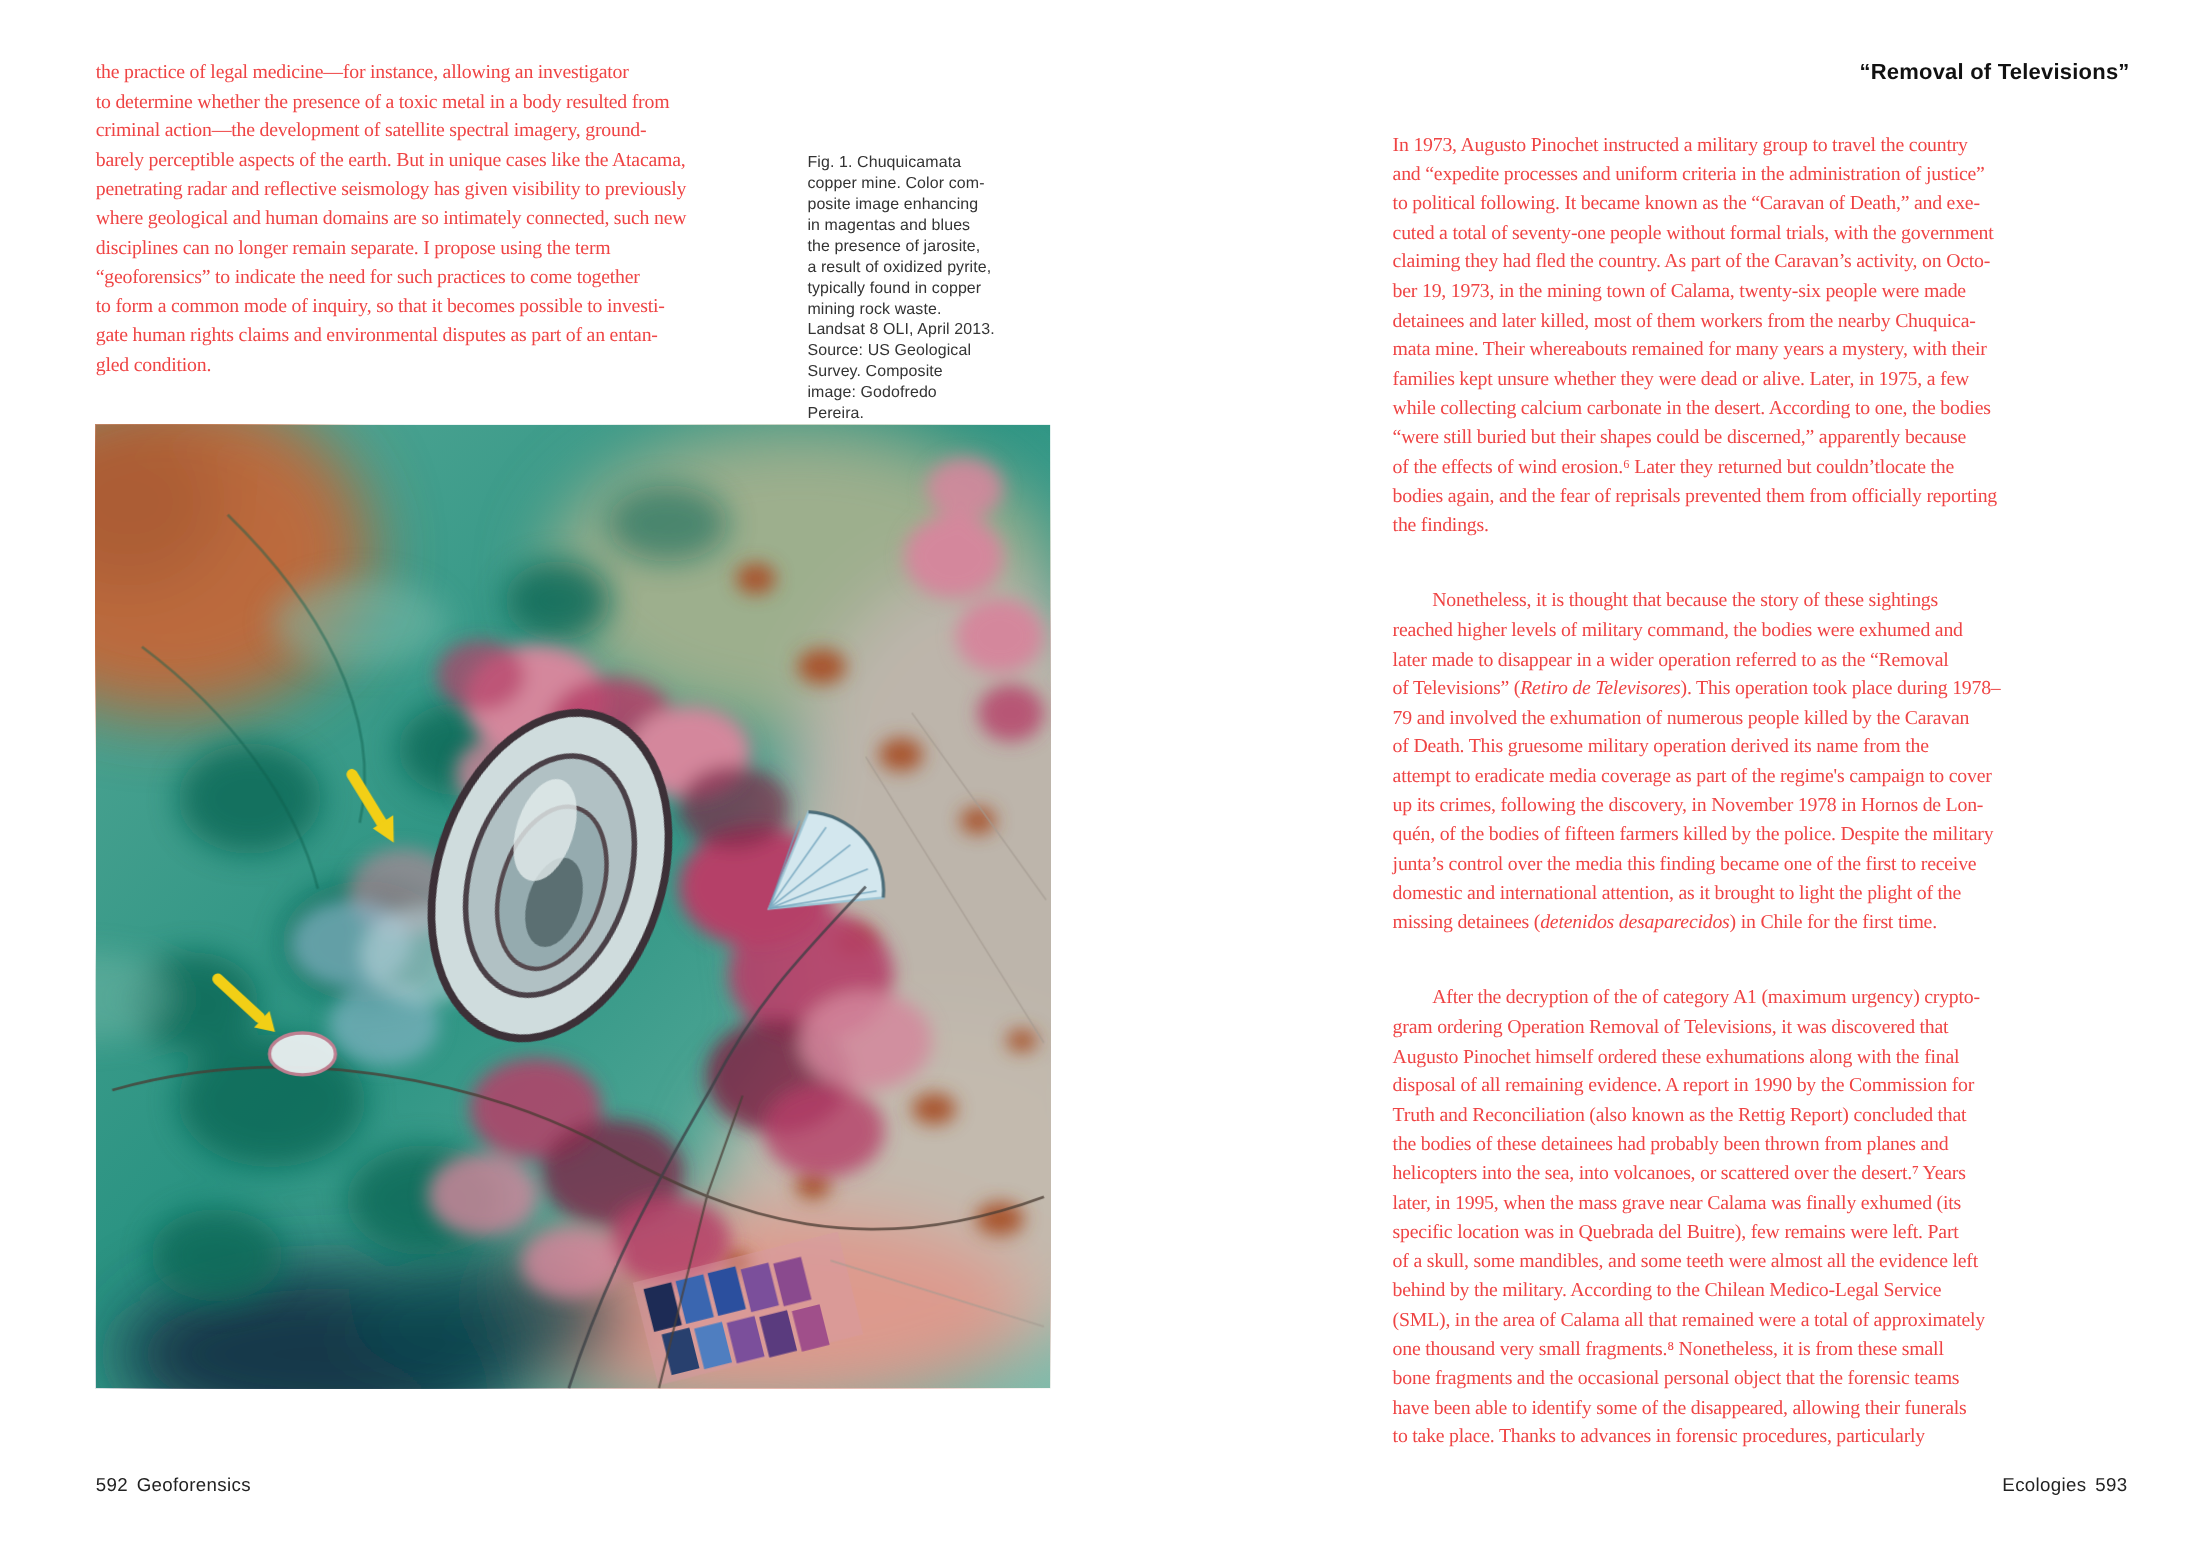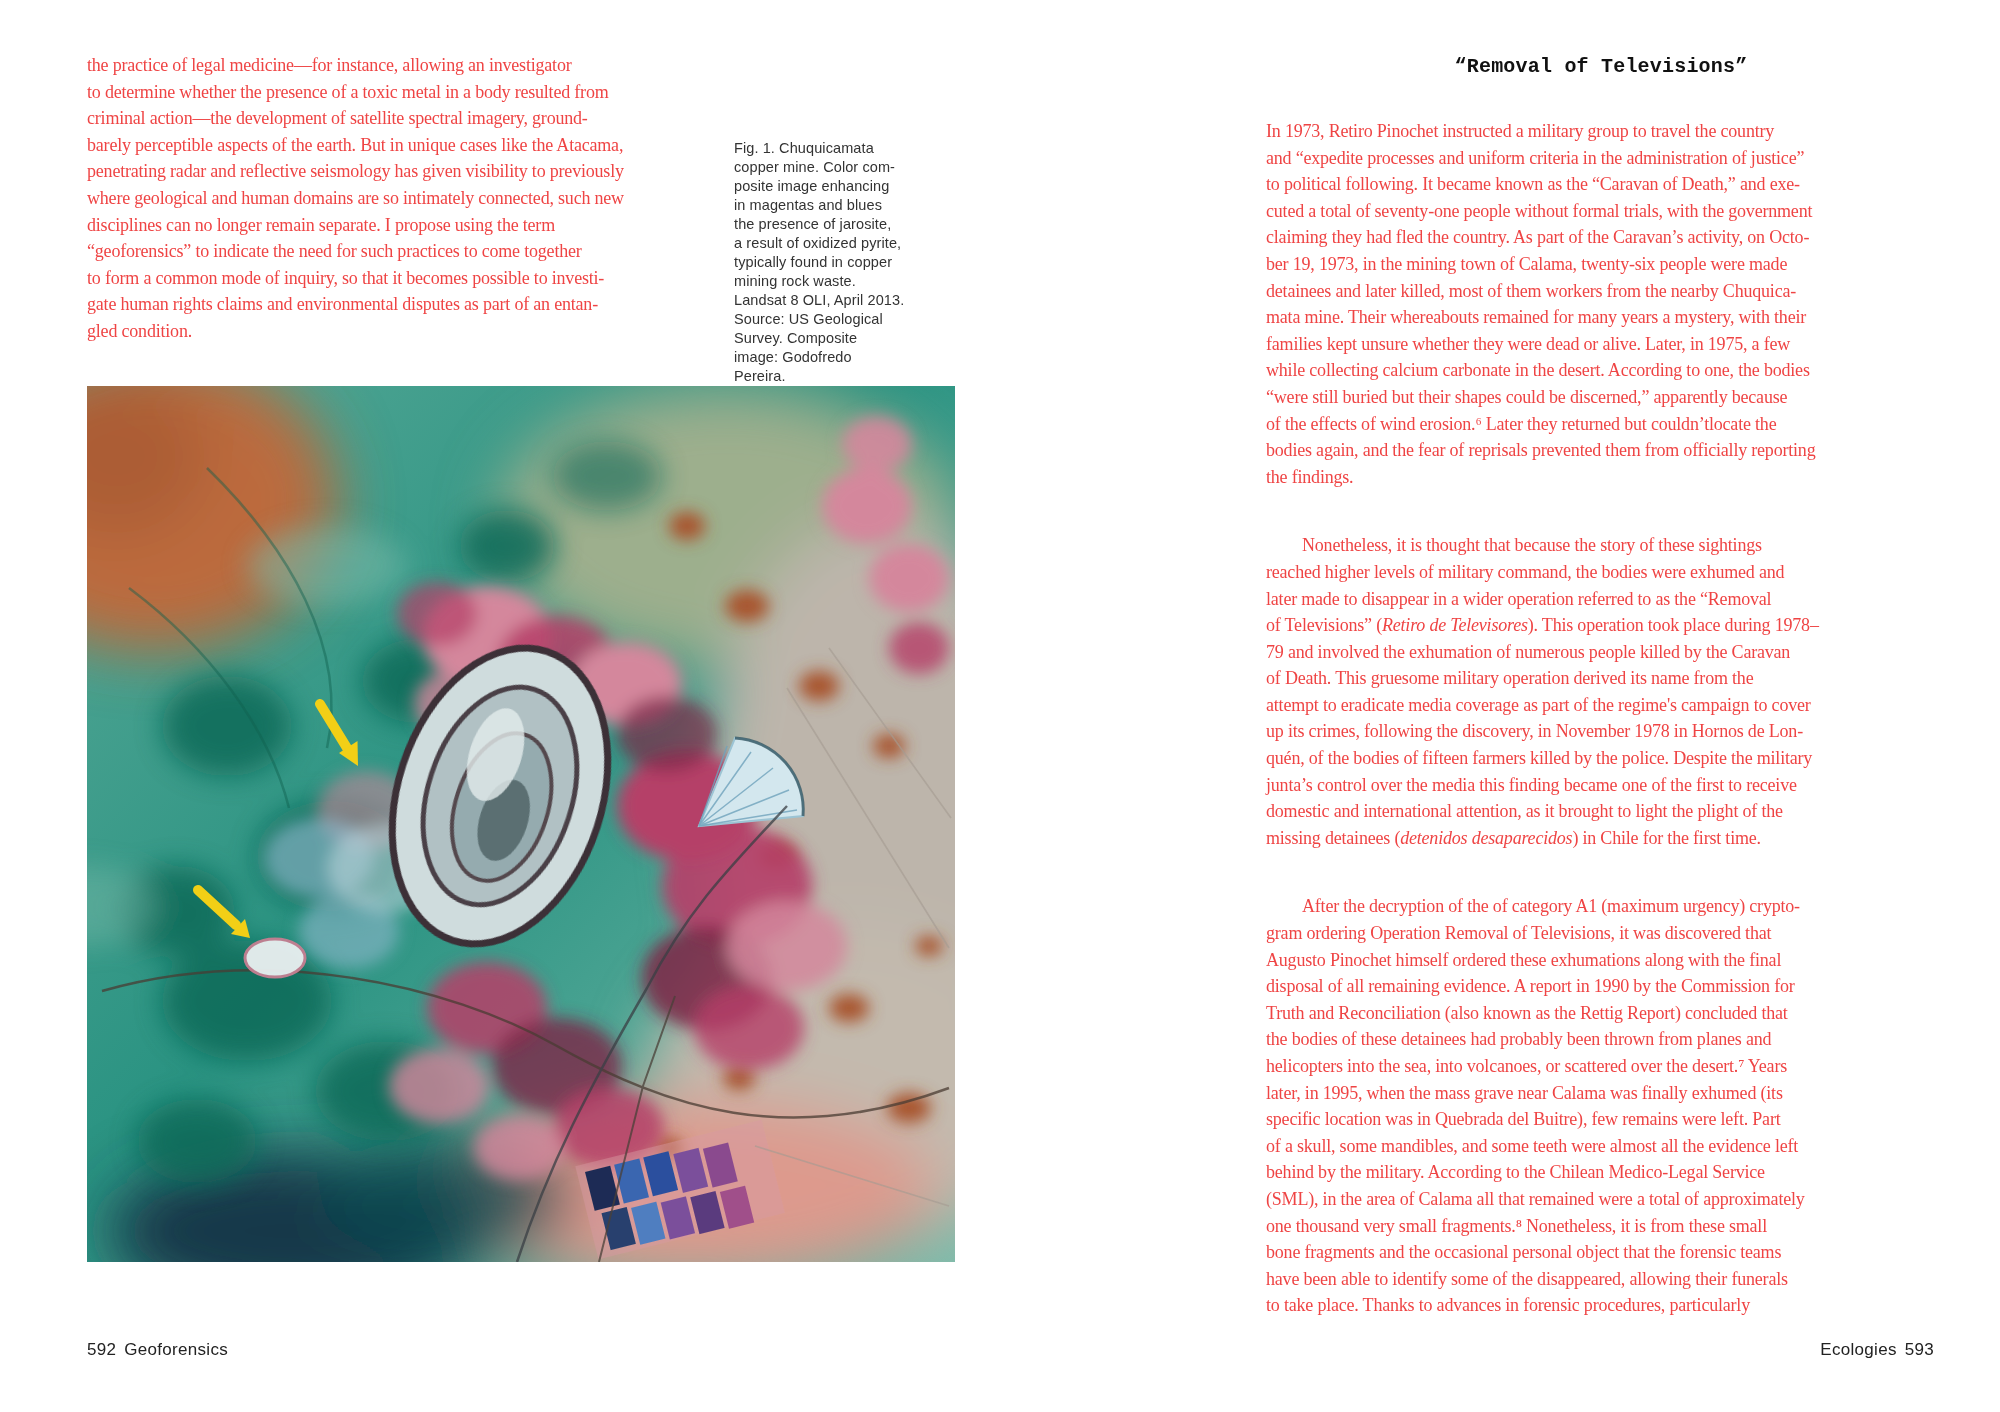--- a/index.html
+++ b/index.html
@@ -16,22 +16,22 @@
   #left-body{left:87px;top:52px;width:560px;}
   #caption{
     position:absolute;left:734px;top:139px;width:200px;
     font-family:"Liberation Sans",sans-serif;font-size:14.5px;line-height:19px;
     letter-spacing:0.1px;color:#333333;
   }
   #figure-wrap{position:absolute;left:87px;top:386px;width:868px;height:876px;overflow:hidden;}
   #figure-wrap svg{display:block;}
   #right-col{left:1266px;top:118px;width:670px;}
   #right-heading{
-    position:absolute;left:1266px;top:55px;width:670px;text-align:center;
-    font-family:Liberation Mono, monospace;font-weight:bold;font-size:20px;
+    position:absolute;left:1266px;top:55px;width:670px;text-align:right;
+    font-family:Liberation Sans, sans-serif;font-weight:bold;font-size:20px;
     letter-spacing:0.2px;color:#111111;
   }
   .footer{
     position:absolute;top:1340px;display:flex;gap:8px;
     font-family:"Liberation Sans",sans-serif;font-size:17px;color:#222222;letter-spacing:0.3px;
   }
   #footer-left{left:87px;}
   #footer-right{right:66px;}
 </style>
 </head>
@@ -205,21 +205,21 @@
 
 <div id="footer-left" class="footer">
   <span>592</span>
   <span>Geoforensics</span>
 </div>
 
 <div id="right-heading">“Removal of Televisions”</div>
 
 <div id="right-col" class="serif-block">
     <div class="para">
-      <div class="tline"><span>In 1973, Retiro Pinochet instructed a military group to travel the country</span></div>
+      <div class="tline"><span>In 1973, Augusto Pinochet instructed a military group to travel the country</span></div>
       <div class="tline"><span>and “expedite processes and uniform criteria in the administration of justice”</span></div>
       <div class="tline"><span>to political following. It became known as the “Caravan of Death,” and exe-</span></div>
       <div class="tline"><span>cuted a total of seventy-one people without formal trials, with the government</span></div>
       <div class="tline"><span>claiming they had fled the country. As part of the Caravan’s activity, on Octo-</span></div>
       <div class="tline"><span>ber 19, 1973, in the mining town of Calama, twenty-six people were made</span></div>
       <div class="tline"><span>detainees and later killed, most of them workers from the nearby Chuquica-</span></div>
       <div class="tline"><span>mata mine. Their whereabouts remained for many years a mystery, with their</span></div>
       <div class="tline"><span>families kept unsure whether they were dead or alive. Later, in 1975, a few</span></div>
       <div class="tline"><span>while collecting calcium carbonate in the desert. According to one, the bodies</span></div>
       <div class="tline"><span>“were still buried but their shapes could be discerned,” apparently because</span></div>

